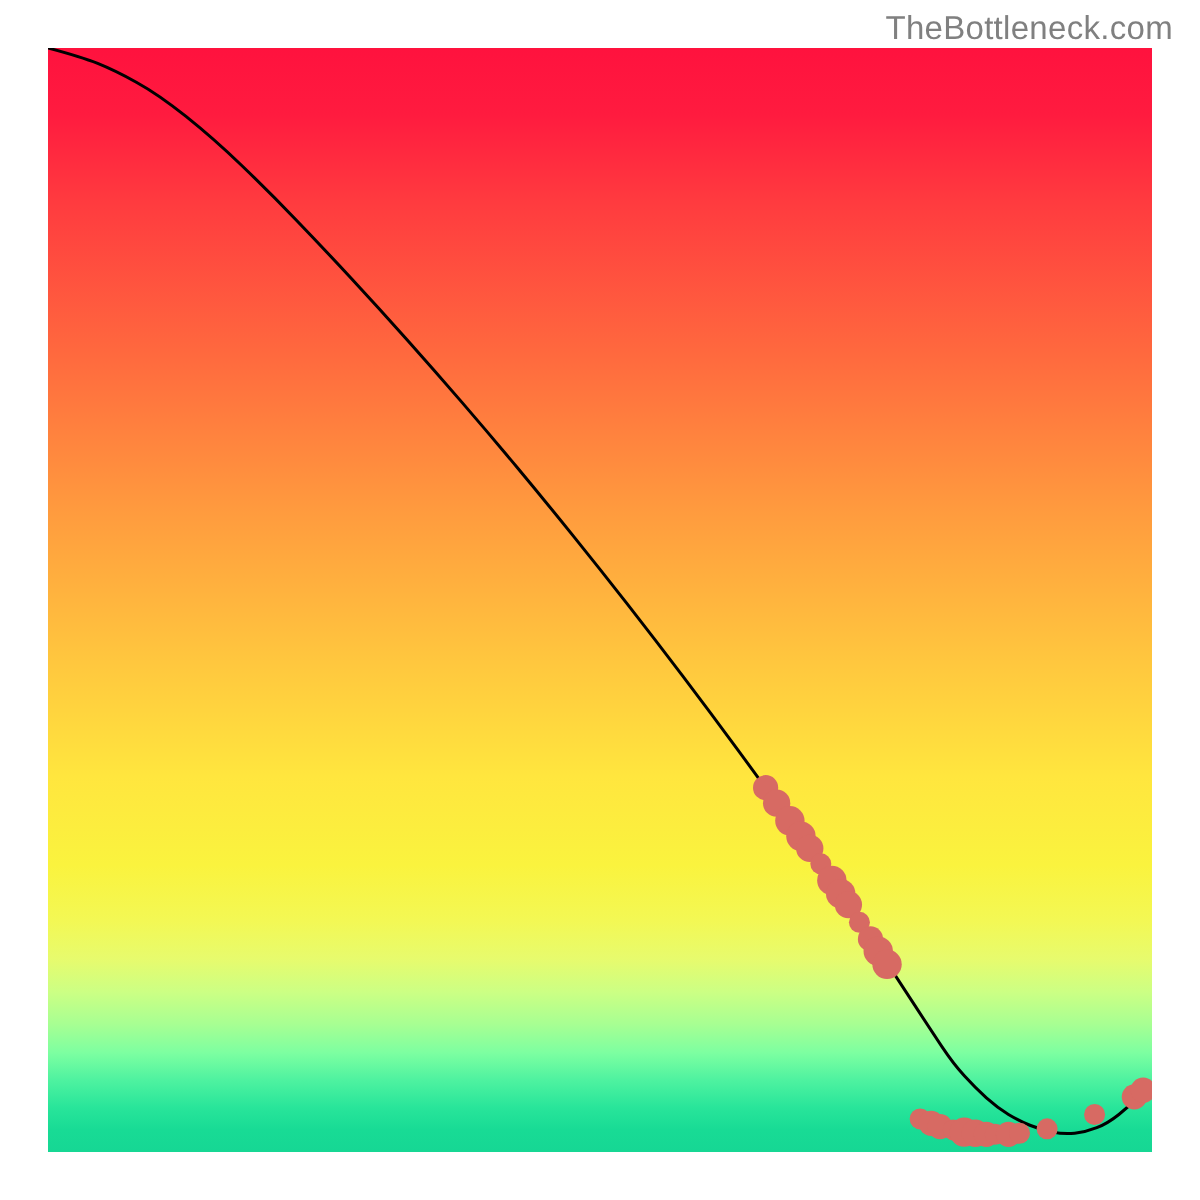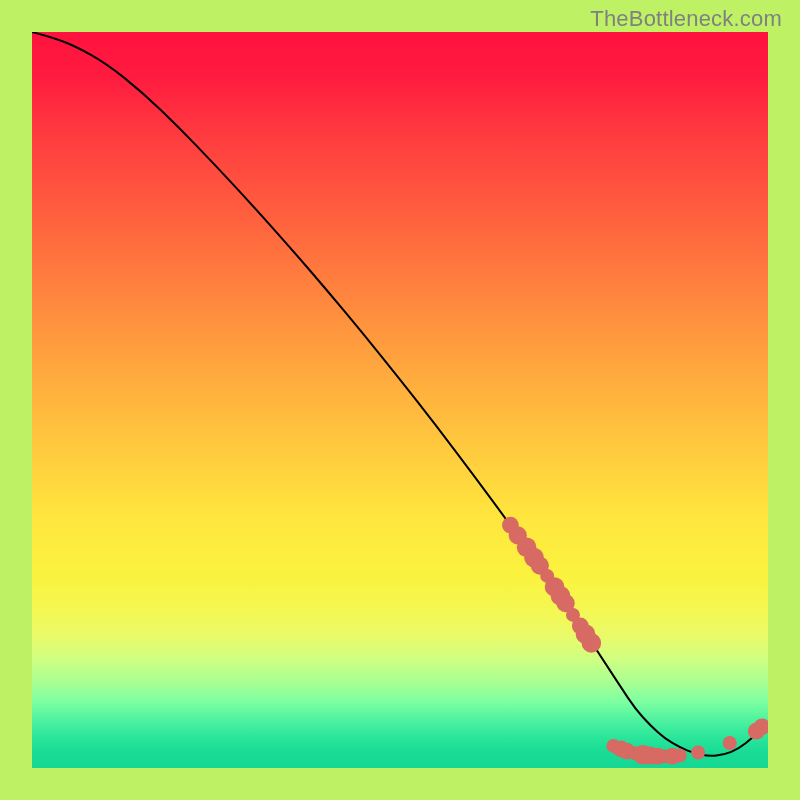--- a/index.html
+++ b/index.html
@@ -8,21 +8,21 @@
     width: 800px;
     height: 800px;
     background: #000;
     overflow: hidden;
     font-family: Arial, Helvetica, sans-serif;
   }
   .frame {
     position: relative;
     width: 800px;
     height: 800px;
-    background: #bef264;
+    background: #ffffff;
   }
   .watermark {
     position: absolute;
     top: 6px;
     right: 18px;
     color: #808080;
     font-size: 22px;
     letter-spacing: 0.2px;
     z-index: 20;
   }

